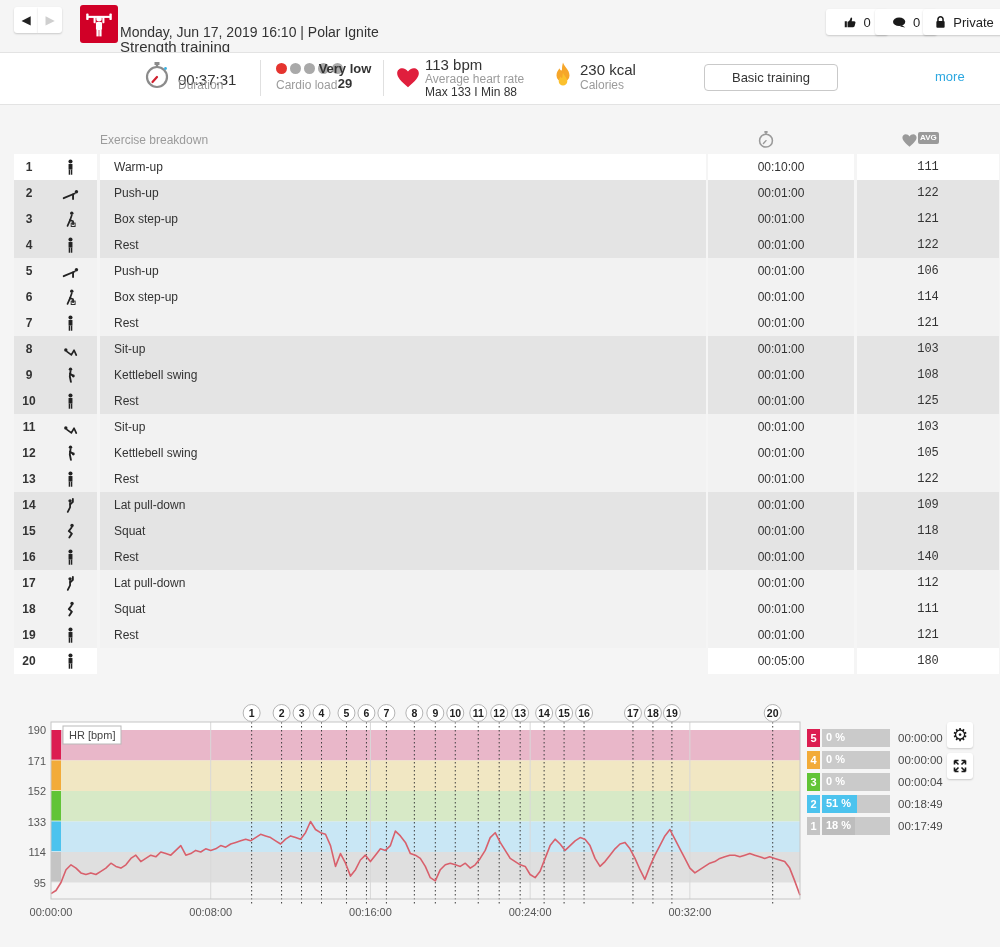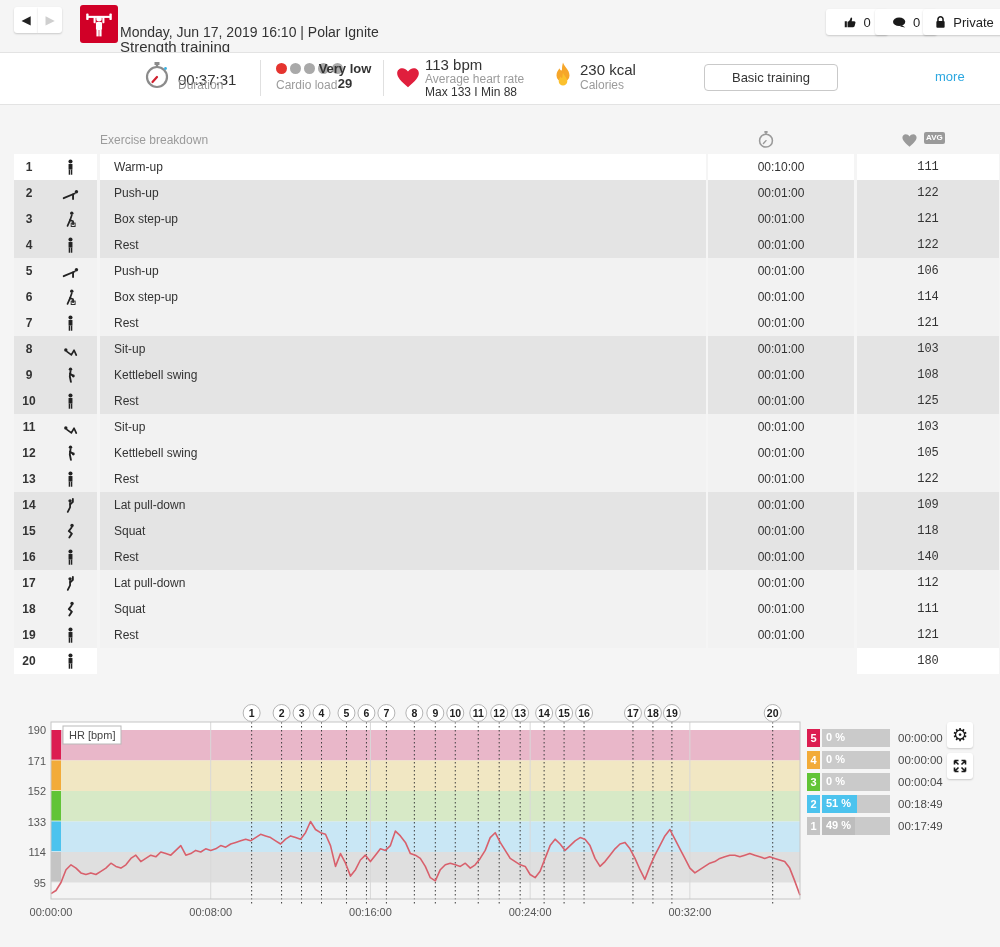--- a/index.html
+++ b/index.html
@@ -157,21 +157,21 @@
     <rect x="11.5" y="1" width="5" height="3" fill="#9a9a9a"></rect>
     <rect x="12.8" y="3.5" width="2.4" height="2.5" fill="#9a9a9a"></rect>
     <circle cx="14" cy="16" r="10" fill="none" stroke="#9a9a9a" stroke-width="2.4"></circle>
     <line x1="14" y1="16" x2="10" y2="20.5" stroke="#9a9a9a" stroke-width="2.2" stroke-linecap="round"></line>
   </svg>
 </div>
 <div class="abs" style="left:901px;top:132px;display:flex;">
   <svg width="17" height="16" viewBox="0 0 24 22" fill="#9a9a9a">
       <path d="M12 20.5C5.4 15 2 11.3 2 7.6 2 4.9 4.1 3 6.7 3 8.8 3 10.8 4.2 12 6c1.2-1.8 3.2-3 5.3-3C19.9 3 22 4.9 22 7.6c0 3.7-3.4 7.4-10 12.9z"></path>
     </svg>
-  <span style="background:#9a9a9a;color:#fff;font-size:8px;font-weight:bold;padding:1px 2px;border-radius:2px;height:10px;line-height:10px;margin-left:6px;">AVG</span>
+  <span style="background:#9a9a9a;color:#fff;font-size:8px;font-weight:bold;padding:1px 2px;border-radius:2px;height:10px;line-height:10px;margin-left:0;">AVG</span>
 </div>
 
 <div id="exercise-rows">
     <div class="row shade-white" style="top: 154px;">
       <div class="c1 cell-bg">
         <span class="rownum">1</span>
         <span class="rowicon">
           <svg width="17" height="19" viewBox="0 0 20 20" fill="#222">
             <circle cx="10" cy="3" r="2.4"></circle>
             <rect x="7.7" y="5.9" width="4.6" height="6.4"></rect>
@@ -483,20 +483,21 @@
         <span class="rownum">20</span>
         <span class="rowicon">
           <svg width="17" height="19" viewBox="0 0 20 20" fill="#222">
             <circle cx="10" cy="3" r="2.4"></circle>
             <rect x="7.7" y="5.9" width="4.6" height="6.4"></rect>
             <rect x="7.9" y="12.3" width="1.7" height="6.2"></rect>
             <rect x="10.4" y="12.3" width="1.7" height="6.2"></rect>
           </svg>
         </span>
       </div>
+      <div class="c3 cell cell-bg">00:05:00</div>
       <div class="c4 cell cell-bg">180</div>
     </div>
   </div>
 
 <div class="abs" style="left:0;top:700px;width:1000px;height:247px;">
   <svg id="hr-svg" width="1000" height="247">
       <rect x="51" y="22" width="749" height="7.999999999999986" fill="#ffffff"></rect>
       <rect x="51" y="182.5" width="749" height="16.5" fill="#f4f4f4"></rect>
       <rect x="51" y="29.999999999999986" width="749" height="30.500000000000014" fill="#e9b7c9"></rect>
       <rect x="51" y="29.999999999999986" width="10" height="29.500000000000014" fill="#dc1e51"></rect>
@@ -619,21 +620,21 @@
         <span class="zl-bar">
           <span class="zl-fill" style="width:34.68px;background:#4cc3ee;"></span>
           <span class="zl-pct">51 %</span>
         </span>
       </div>
       <div class="zl-time abs" style="top: 98px;">00:18:49</div>
       <div class="zl-row" style="top: 117px;">
         <span class="zl-num" style="background:#c4c4c4;">1</span>
         <span class="zl-bar">
           <span class="zl-fill" style="width:33.32px;background:#bdbdbd;"></span>
-          <span class="zl-pct">49 %</span>
+          <span class="zl-pct">18 %</span>
         </span>
       </div>
       <div class="zl-time abs" style="top: 120px;">00:17:49</div>
     </div>
 
   <div class="abs btn-card tool-btn" style="top:22px;">
     <span style="font-size:18px;color:#1a1a1a;">⚙</span>
   </div>
   <div class="abs btn-card tool-btn" style="top:53px;">
     <svg width="14" height="14" viewBox="0 0 14 14" stroke="#1a1a1a" stroke-width="1.6" fill="none">

